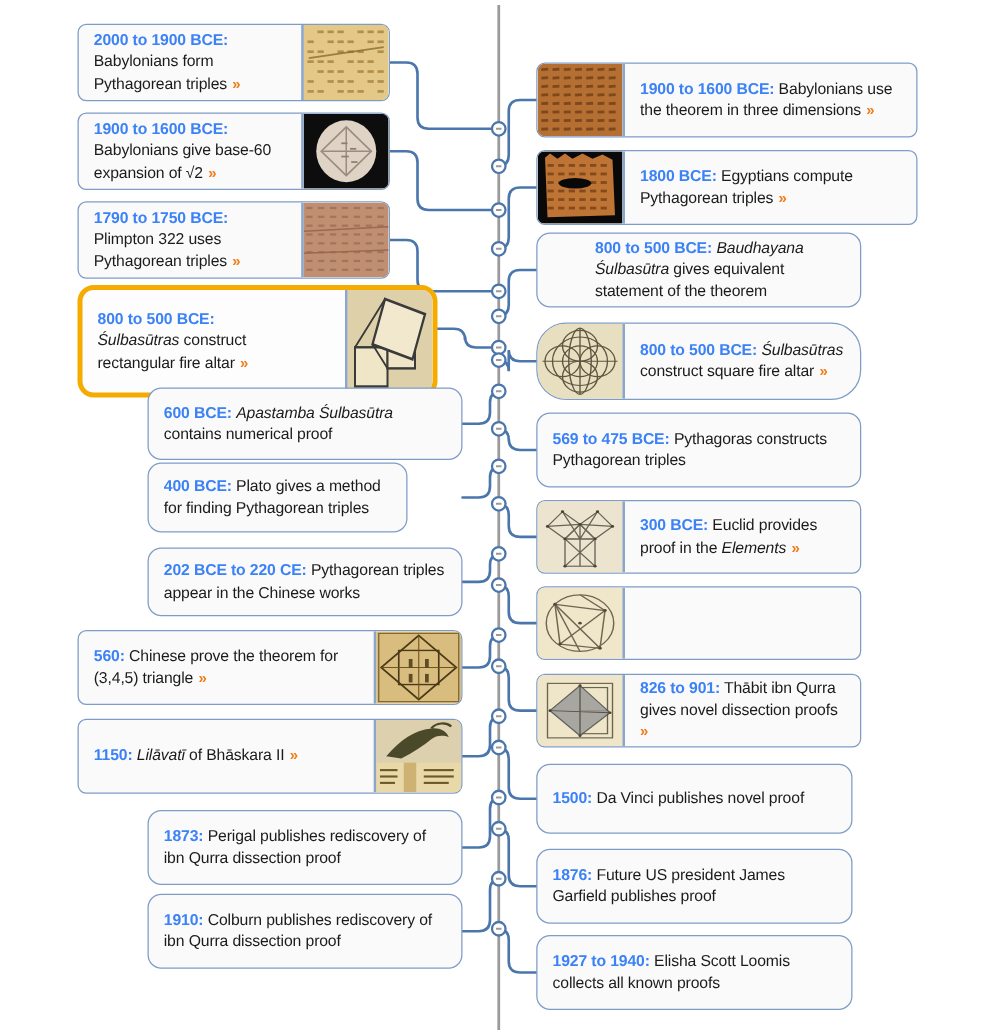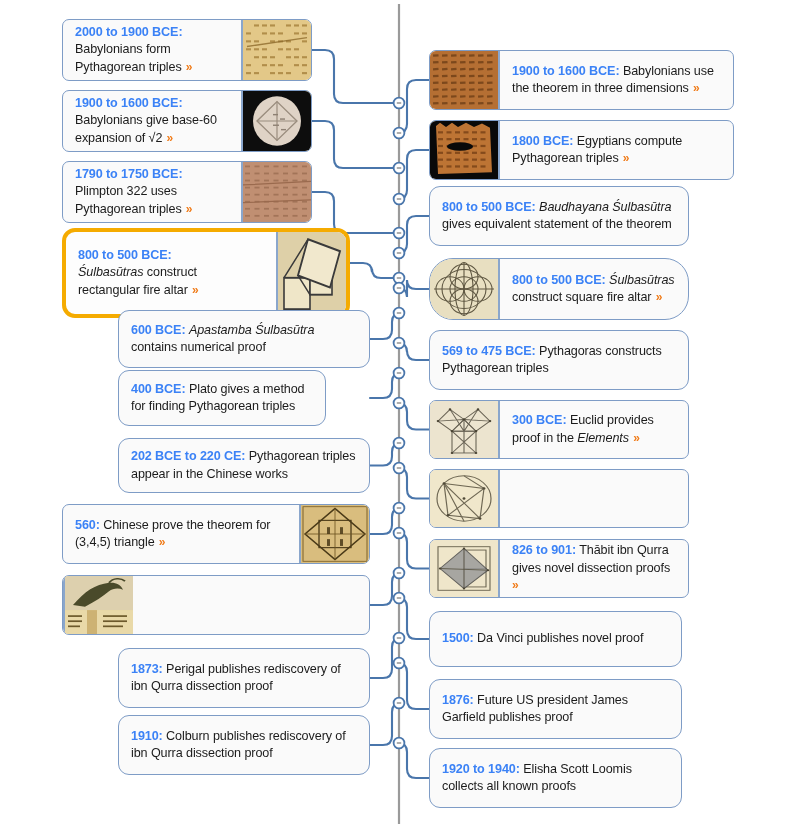--- a/index.html
+++ b/index.html
@@ -397,20 +397,23 @@
          <g fill="#4a3a18" opacity="0.85">
            <rect x="26" y="26" width="3" height="8"></rect>
               <rect x="39" y="26" width="3" height="8"></rect>
            <rect x="26" y="40" width="3" height="8"></rect>
               <rect x="39" y="40" width="3" height="8"></rect>
          </g>
           </svg>
         </div>
       </div>
       <div class="card has-thumb" style="left: 62px; top: 575px; width: 308px; height: 60px;">
+        <div class="card-body">
+          <span class="card-text"><span class="yr">1150:</span><span> </span><span class="it">Lilāvatī</span><span> of Bhāskara II</span><span class="chev"> »</span></span>
+        </div>
         <div class="thumb right">
           <svg viewBox="0 0 68 68" preserveAspectRatio="none">
        <rect x="0" y="0" width="68" height="68" fill="#e2cf9f"></rect>
             <rect x="0" y="0" width="68" height="40" fill="#ddd0ae"></rect>
          <path d="M8 34 C20 18 30 10 44 8 C50 7 56 10 58 16 C54 14 48 14 44 18 C38 24 30 30 20 36 Z" fill="#4a4a2a"></path>
          <path d="M44 8 C48 2 56 2 60 6" stroke="#4a4a2a" stroke-width="2" fill="none"></path>
          <rect x="0" y="40" width="68" height="28" fill="#e9d9a8"></rect>
          <rect x="22" y="40" width="10" height="28" fill="#cdb273"></rect>
          <g fill="#6d5a2c">
            <rect x="3" y="46" width="14" height="2"></rect>
@@ -540,21 +543,21 @@
             <rect x="33.5" y="52" width="5" height="2.6" fill="#7a4318" opacity="0.85"></rect>
             <rect x="42" y="52" width="5" height="2.6" fill="#7a4318" opacity="0.85"></rect>
             <rect x="50.5" y="52" width="5" height="2.6" fill="#7a4318" opacity="0.85"></rect>
             <ellipse cx="30" cy="30" rx="13" ry="5" fill="#090909"></ellipse>
           </svg>
         </div>
         <div class="card-body">
           <span class="card-text"><span class="yr">1800 BCE:</span><span> Egyptians compute Pythagorean triples</span><span class="chev"> »</span></span>
         </div>
       </div>
-      <div class="card plain" style="left: 429px; top: 186px; width: 260px; height: 60px;">
+      <div class="card plain" style="left: 429px; top: 186px; width: 260px; height: 60px; padding-left: 34px;">
         <div class="card-body">
           <span class="card-text"><span class="yr">800 to 500 BCE:</span><span> </span><span class="it">Baudhayana</span><span> </span><span class="it">Śulbasūtra</span><span> gives equivalent statement of the theorem</span></span>
         </div>
       </div>
       <div class="card has-thumb" style="left: 429px; top: 258px; width: 260px; height: 62px; border-radius: 24px;">
         <div class="thumb left">
           <svg viewBox="0 0 68 68" preserveAspectRatio="none">
        <rect x="0" y="0" width="68" height="68" fill="#e8dfc1"></rect>
             <g fill="none" stroke="#5e5641" stroke-width="1.1">
            <circle cx="34" cy="34" r="14"></circle>
@@ -654,18 +657,18 @@
           <span class="card-text"><span class="yr">1500:</span><span> Da Vinci publishes novel proof</span></span>
         </div>
       </div>
       <div class="card plain" style="left: 429px; top: 679px; width: 253px; height: 60px;">
         <div class="card-body">
           <span class="card-text"><span class="yr">1876:</span><span> Future US president James Garfield publishes proof</span></span>
         </div>
       </div>
       <div class="card plain" style="left: 429px; top: 748px; width: 253px; height: 60px;">
         <div class="card-body">
-          <span class="card-text"><span class="yr">1920 to 1940:</span><span> Elisha Scott Loomis collects all known proofs</span></span>
+          <span class="card-text"><span class="yr">1927 to 1940:</span><span> Elisha Scott Loomis collects all known proofs</span></span>
         </div>
       </div>
     </div>
 
 </div>
 
 </body></html>

